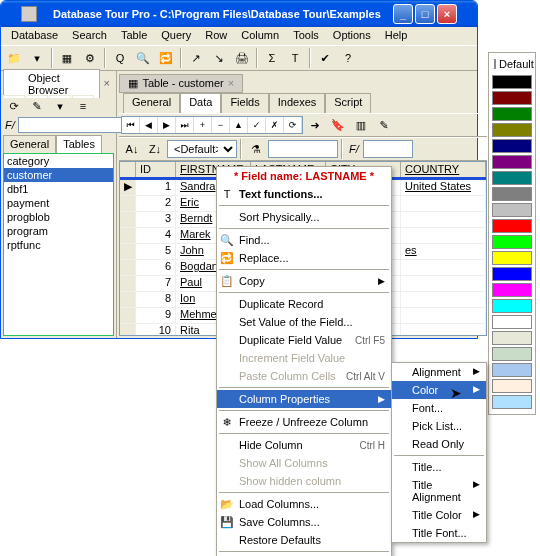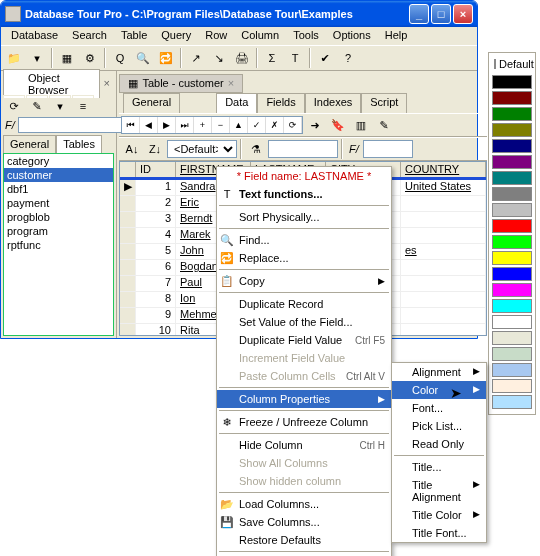--- a/index.html
+++ b/index.html
@@ -1,19 +1,19 @@
 <!DOCTYPE html>
 <html><head>
 <meta charset="utf-8">
 <style>
 * { box-sizing: border-box; margin: 0; padding: 0; font-family: Tahoma, sans-serif; font-size: 11px; }
 body { background: #fff; width: 540px; height: 556px; position: relative; overflow: hidden; }
 
 .window { position: absolute; left: 0; top: 0; width: 478px; height: 339px; border: 1px solid #0054e3; border-radius: 6px 6px 0 0; background: #ece9d8; }
-.titlebar { height: 26px; background: linear-gradient(to bottom, #2a80e8, #0054e3 10%, #0054e3 90%, #0046c7); border-radius: 5px 5px 0 0; display: flex; align-items: center; padding: 0 4px; color: #fff; font-weight: bold; }
+.titlebar { height: 26px; background: linear-gradient(to bottom, #2a80e8, #0054e3 10%, #0054e3 90%, #0046c7); border-radius: 5px 5px 0 0; display: flex; align-items: center; padding: 0 20px; color: #fff; font-weight: bold; gap: 12px; }
 .titlebar .icon { width: 16px; height: 16px; background: #d4d0c8; margin-right: 4px; border: 1px solid #888; }
 .titlebar .title { flex: 1; }
 .winbtns { display: flex; gap: 2px; }
 .winbtn { width: 20px; height: 20px; border-radius: 3px; border: 1px solid #fff; display: flex; align-items: center; justify-content: center; color: #fff; font-weight: bold; cursor: pointer; }
 .winbtn.min, .winbtn.max { background: linear-gradient(#6fa3e8,#2a66c8); }
 .winbtn.close { background: linear-gradient(#e88,#c33); }
 
 .menubar { height: 18px; padding: 1px 4px; display: flex; gap: 2px; background: #ece9d8; }
 .menubar span { padding: 1px 6px; cursor: pointer; }
 
@@ -37,41 +37,41 @@
 .tablelist { flex: 1; background: #fff; border: 1px solid #22c55e; overflow: auto; }
 .tablelist div { padding: 1px 3px; cursor: pointer; }
 .tablelist div.sel { background: #316ac5; color: #fff; }
 
 .rightpanel { flex: 1; display: flex; flex-direction: column; padding: 2px; }
 .doctabs { height: 20px; display: flex; align-items: center; }
 .doctabs .tab { padding: 2px 8px; border: 1px solid #aca899; background: #d4d0c8; cursor: pointer; display: flex; align-items: center; gap: 4px; }
 .doctabs .tab .x { color: #888; cursor: pointer; }
 .viewtabs { height: 20px; display: flex; padding-left: 4px; }
 .viewtabs .tab { padding: 2px 8px; border: 1px solid #aca899; border-bottom: none; cursor: pointer; }
-.viewtabs .tab.active { background: #fff; margin-left: 36px; }
+.viewtabs .tab.active { background: #fff; }
 
 .nav-toolbar, .filter-toolbar { height: 24px; display: flex; align-items: center; gap: 1px; padding: 1px 2px; border-top: 1px solid #fff; border-bottom: 1px solid #aca899; }
 .nav-toolbar .navgroup { display: flex; border: 1px solid #7f9db9; background: #fff; }
 .nav-toolbar .navgroup .nb { width: 18px; height: 16px; display: flex; align-items: center; justify-content: center; cursor: pointer; font-size: 9px; border-right: 1px solid #ddd; }
 .filter-toolbar select, .filter-toolbar input { height: 18px; border: 1px solid #7f9db9; background: #fff; padding: 0 2px; }
 
 .grid { flex: 1; background: #fff; border: 1px solid #7f9db9; overflow: hidden; position: relative; }
 .grid-header { display: flex; background: #ece9d8; height: 18px; border-bottom: 3px solid #1d4ed8; }
 .grid-header .gh { border-right: 1px solid #aca899; padding: 1px 4px; cursor: pointer; font-weight: normal; }
 .gh-id { width: 40px; }
 .gh-fn { width: 75px; text-decoration: underline; color: #000; }
 .gh-ln { width: 75px; text-decoration: underline; color: #000; }
 .gh-city { width: 75px; text-decoration: underline; color: #000; }
 .gh-co { width: 85px; text-decoration: underline; color: #000; }
 .grid-row { display: flex; height: 16px; border-bottom: 1px solid #eee; }
 .grid-row .gc { border-right: 1px solid #eee; padding: 0 4px; overflow: hidden; white-space: nowrap; }
 .gc-rh { width: 16px; background: #ece9d8; border-right: 1px solid #aca899; text-align: center; }
 
 .context-menu { position: absolute; left: 216px; top: 166px; width: 176px; background: #fff; border: 1px solid #aca899; box-shadow: 2px 2px 4px rgba(0,0,0,0.3); z-index: 100; }
-.context-menu .hdr { text-align: center; color: #c00; font-weight: normal; padding: 3px; }
+.context-menu .hdr { text-align: center; color: #c00; font-weight: bold; padding: 3px; }
 .context-menu .mi { display: flex; align-items: center; padding: 3px 6px 3px 22px; cursor: pointer; position: relative; }
 .context-menu .mi.hl { background: #316ac5; color: #fff; }
 .context-menu .mi.disabled { color: #aca899; }
 .context-menu .mi .ico { position: absolute; left: 3px; width: 14px; text-align: center; }
 .context-menu .mi .arrow { margin-left: auto; font-size: 9px; }
 .context-menu .mi .shortcut { margin-left: auto; color: #666; font-size: 10px; }
 .context-menu .sep { height: 1px; background: #aca899; margin: 2px 2px; }
 
 .submenu { position: absolute; left: 391px; top: 362px; width: 96px; background: #fff; border: 1px solid #aca899; box-shadow: 2px 2px 4px rgba(0,0,0,0.3); z-index: 110; }
 .submenu .mi { padding: 3px 6px 3px 20px; cursor: pointer; display: flex; }

